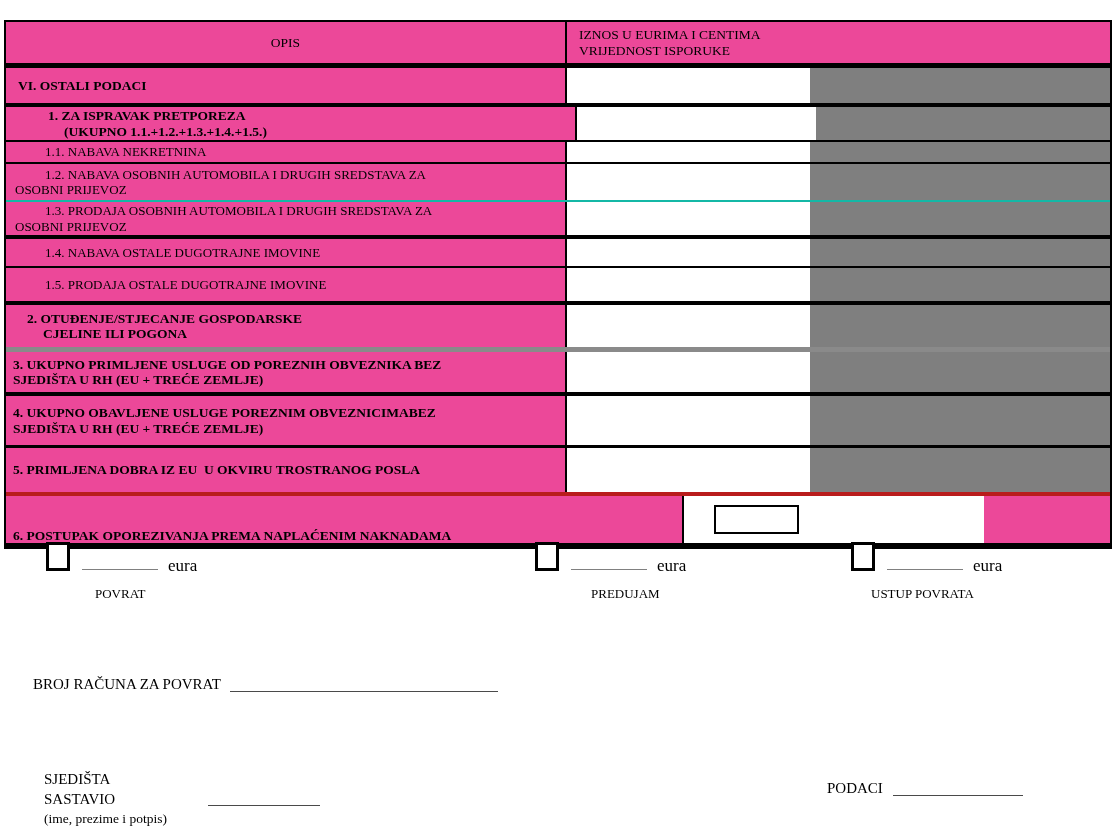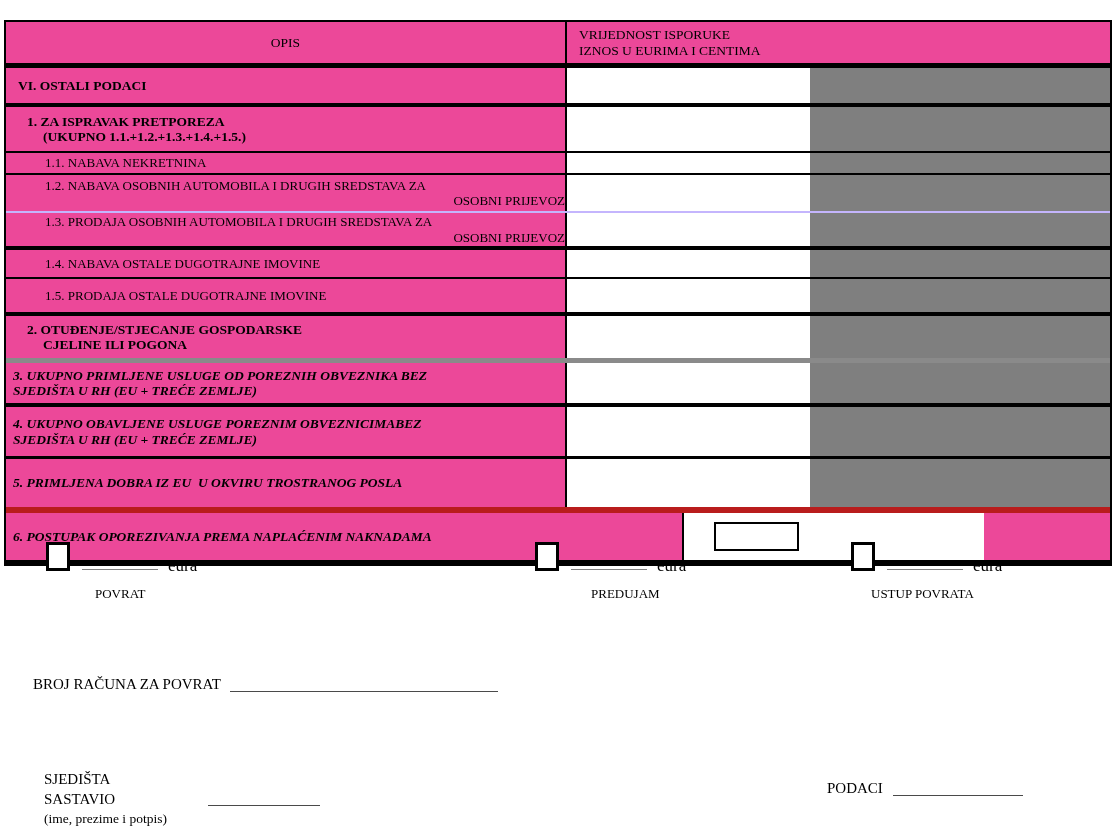--- a/index.html
+++ b/index.html
@@ -7,50 +7,50 @@
               font-family:"Liberation Serif","DejaVu Serif",serif; color:#000; }
 
   
   .vat-table { position:absolute; left:4px; top:20px; width:1108px;
                border:2px solid #000; border-bottom:6px solid #000; background:#ec4899; }
   .row  { display:flex; width:100%; }
   .c1   { width:561px; border-right:2px solid #000; display:flex; flex-direction:column; justify-content:center; }
   .c2   { width:243px; background:#fff; }
   .c3   { width:300px; }
   .gray { background:#7f7f7f; }
-  .c16  { width:678px; border-right:2px solid #000; display:flex; flex-direction:column; justify-content:center; }
+  .c16  { width:678px; border-right:2px solid #000; display:flex; flex-direction:column; justify-content:flex-end; }
   .c3w  { width:300px; background:#fff; position:relative; }
 
   .r-header { height:46px; border-bottom:5px solid #000; }
   .r-vi  { height:39px; border-bottom:4px solid #000; }
-  .r-1   { height:46px; border-bottom:2px solid #000; }
+  .r-1   { height:35px; border-bottom:2px solid #000;padding-left:21px; }
   .r-11  { height:22px; border-bottom:2px solid #000; }
-  .r-12  { height:38px; border-bottom:2px solid #c4b5fd; }
+  .r-12  { height:38px; border-bottom:2px solid #14b8a6; }
   .r-13  { height:37px; border-bottom:4px solid #000; }
   .r-14  { height:29px; border-bottom:2px solid #000; }
   .r-15  { height:37px; border-bottom:4px solid #000; }
   .r-2   { height:47px; border-bottom:5px solid #8a8a8a; }
   .r-3   { height:44px; border-bottom:4px solid #000; }
   .r-4   { height:52px; border-bottom:3px solid #000; }
-  .r-5   { height:54px; border-bottom:6px solid #b91c1c;justify-content:center; }
+  .r-5   { height:48px; border-bottom:4px solid #b91c1c;justify-content:center; }
   .r-6   { height:47px; }
 
   .hc1 { width:561px; border-right:2px solid #000; display:flex; align-items:center; justify-content:center;
          font-size:13.5px; }
   .hc2 { width:543px; display:flex; flex-direction:column; justify-content:center; padding-left:12px;
          font-size:13.5px; line-height:16px; }
 
   .ln { font-size:13px; line-height:15.5px; white-space:pre-wrap; }
   .bold .ln { font-weight:bold; font-size:13.5px; }
-  .pl7  { padding-left:7px;font-style:italic; }
+  .pl7  { padding-left:7px; }
   .pl12 { padding-left:12px; }
   .pl21 { padding-left:21px; }
   .pl37 { padding-left:37px; }
   .pl39 { padding-left:39px; }
-  .pl5  { padding-left:21px;text-align:right; }
+  .pl5  { padding-left:9px; }
 
   .small-box { position:absolute; left:30px; top:9px; width:85px; height:29px;
                border:2px solid #000; background:#fff; }
 
   
   .cbgroup { position:absolute; top:542px;font-family:Liberation Serif, serif; }
   .cbrow { display:flex; align-items:flex-end; }
   .cbox  { width:24px; height:29px; border:3px solid #000; background:#fff; }
   .amt-line { width:76px; border-bottom:1.5px solid #808080; height:1px; margin:0 10px 1px 12px; }
   .eura { font-size:17px; line-height:17px; position:relative; top:3px; }
@@ -73,22 +73,22 @@
 </head>
 <body>
 
 <div class="vat-table">
 
   <div class="row r-header">
     <div class="hc1">
       <span>OPIS</span>
     </div>
     <div class="hc2">
+      <div>IZNOS U EURIMA I CENTIMA</div>
       <div>VRIJEDNOST ISPORUKE</div>
-      <div>IZNOS U EURIMA I CENTIMA</div>
     </div>
   </div>
 
   <div class="row r-vi bold">
     <div class="c1">
       <div class="ln pl12">VI. OSTALI PODACI</div>
     </div>
     <div class="c2"></div>
     <div class="c3 gray"></div>
   </div>

